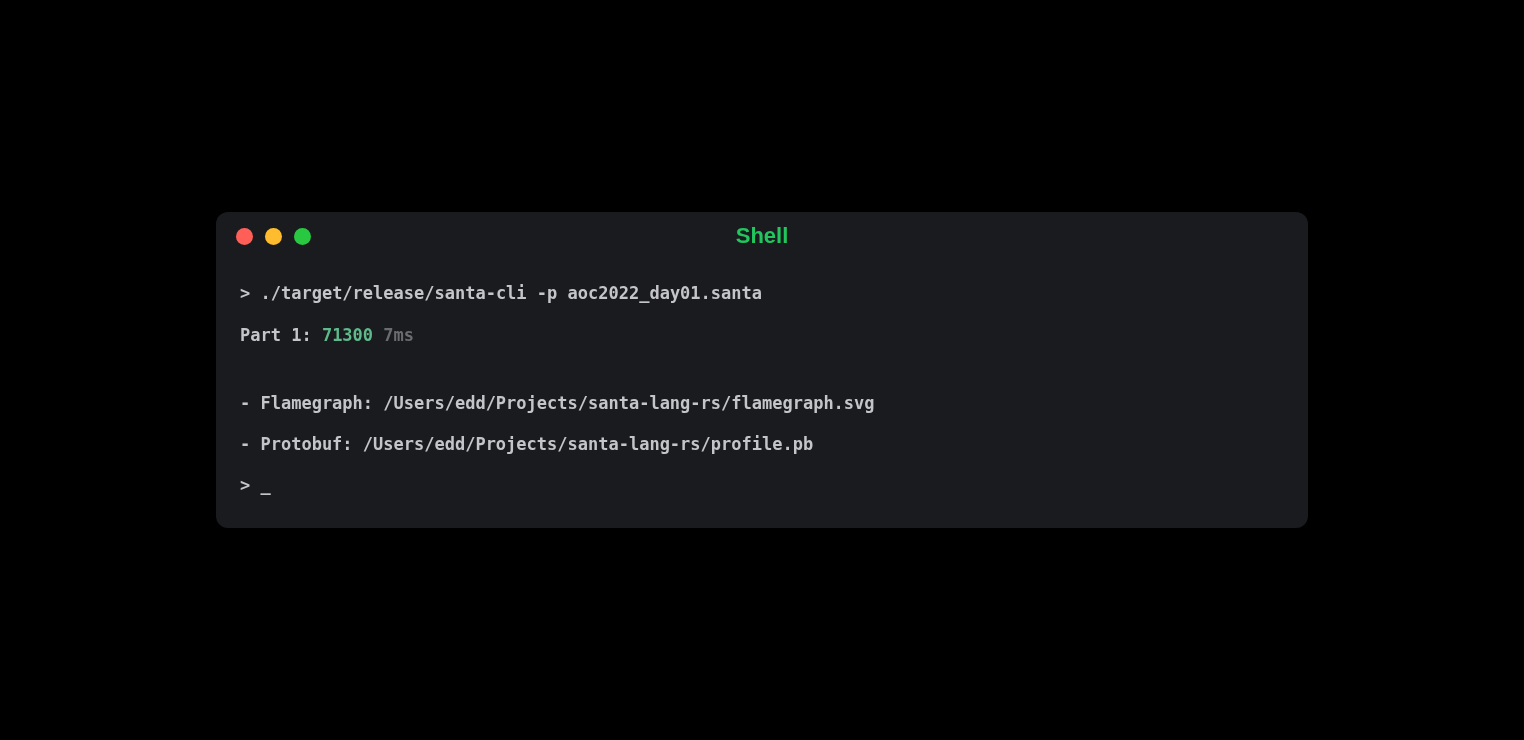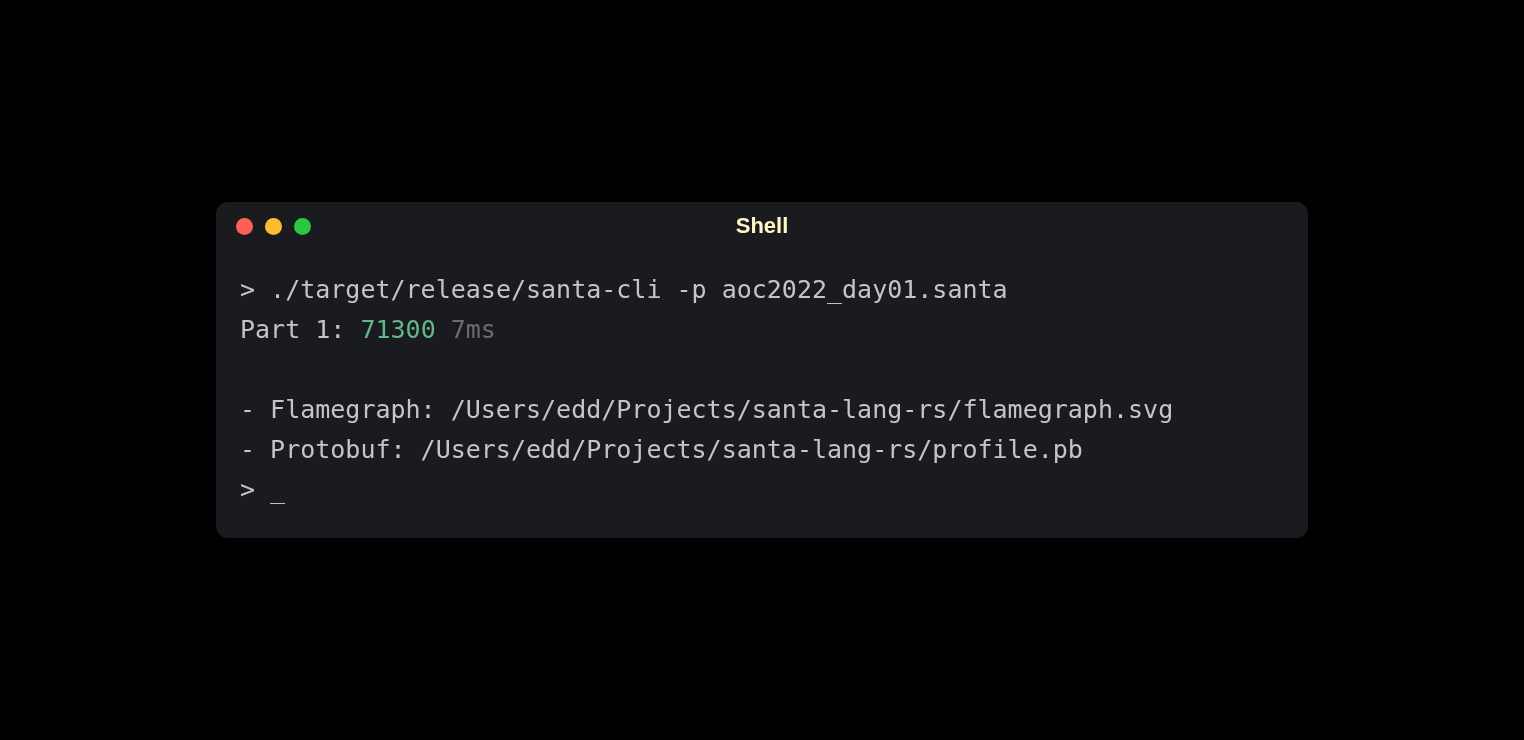--- a/index.html
+++ b/index.html
@@ -40,29 +40,30 @@
       height: 17px;
       border-radius: 50%;
     }
     .traffic-light.red { background: #ff5f57; }
     .traffic-light.yellow { background: #febc2e; }
     .traffic-light.green { background: #28c840; }
     .window-title {
       position: absolute;
       left: 50%;
       transform: translateX(-50%);
-      color: #fef9c3;
+      color: #22c55e;
       font-weight: 700;
       font-size: 22px;
       font-family: -apple-system, BlinkMacSystemFont, 'Segoe UI', sans-serif;
     }
     .terminal-body {
       padding: 20px 24px 28px 24px;
-      font-size: 25px;
+      font-size: 17px;
       line-height: 1.6;
+      font-weight: bold;
     }
     .line {
       white-space: pre;
       color: #c4c5c9;
     }
     .prompt {
       color: #c4c5c9;
     }
     .command {
       color: #c4c5c9;
@@ -73,20 +74,21 @@
     .dim {
       color: #6b6c70;
     }
     .blank-line {
       height: 1.6em;
     }
     .cursor {
       color: #c4c5c9;
     }
     .part {
+      margin-top: 14px;
     }
   </style>
 </head>
 <body>
 
 <div class="terminal-window">
   <div class="titlebar">
     <div class="traffic-lights">
       <div class="traffic-light red"></div>
       <div class="traffic-light yellow"></div>

